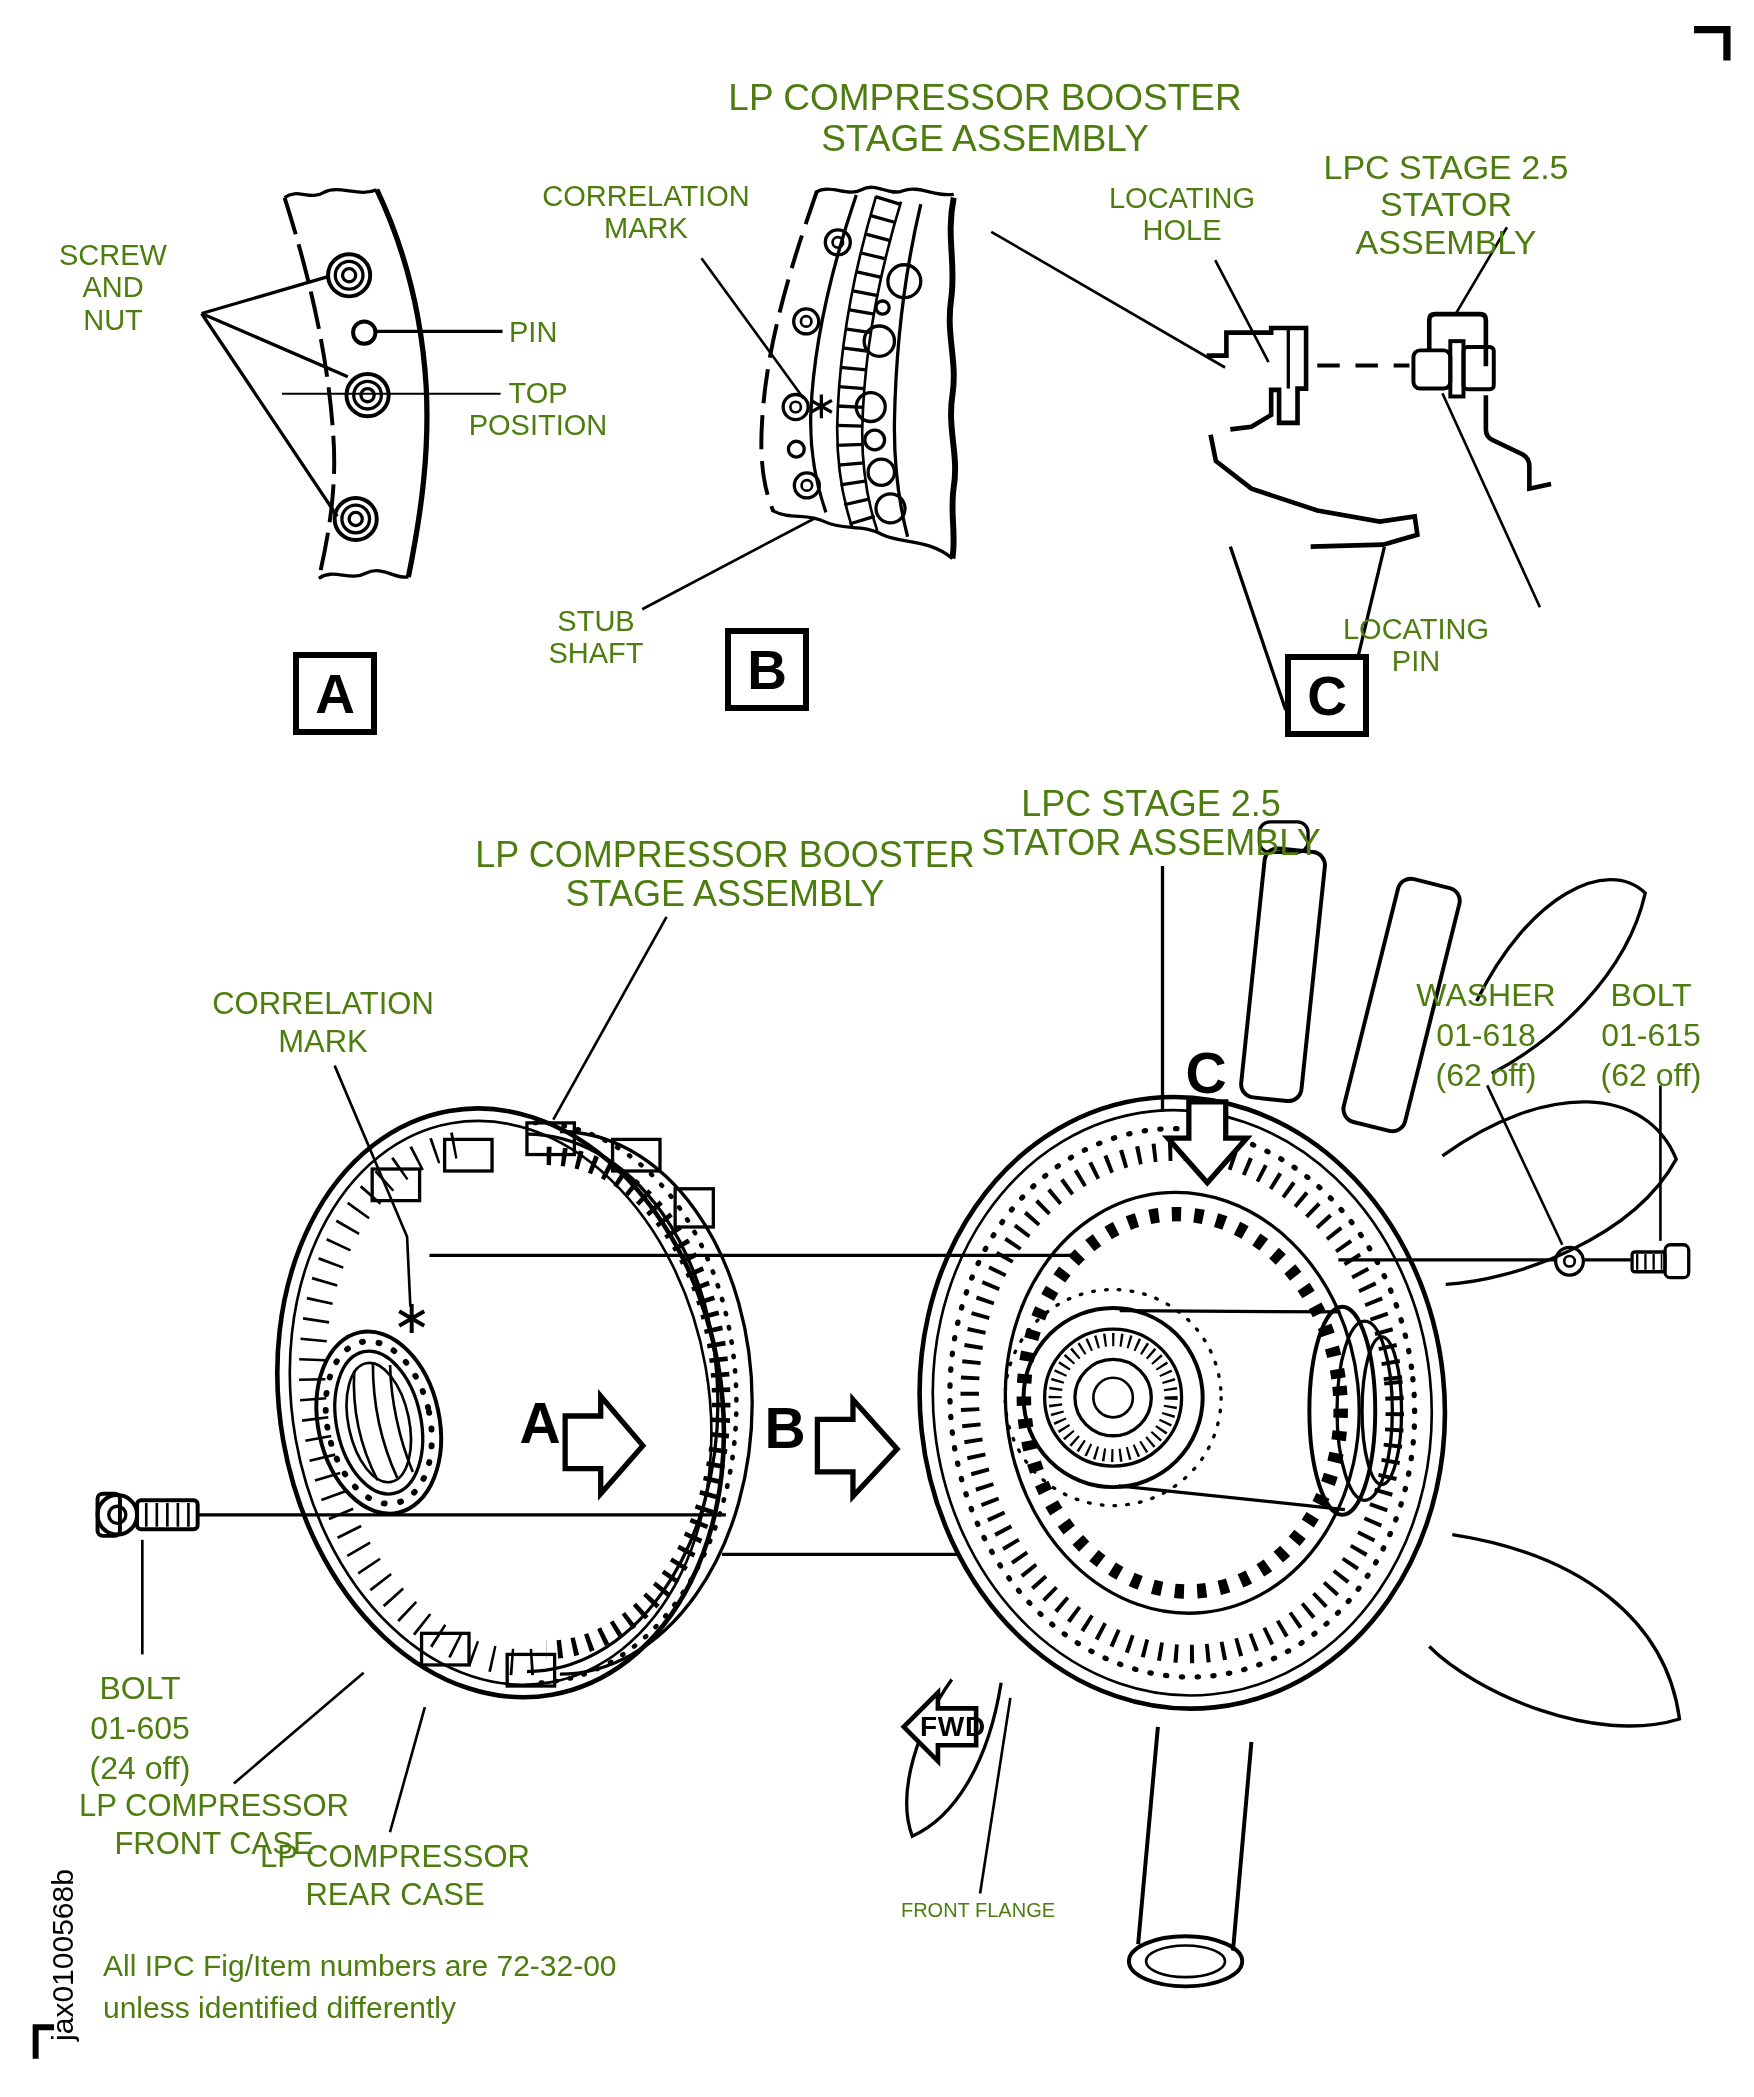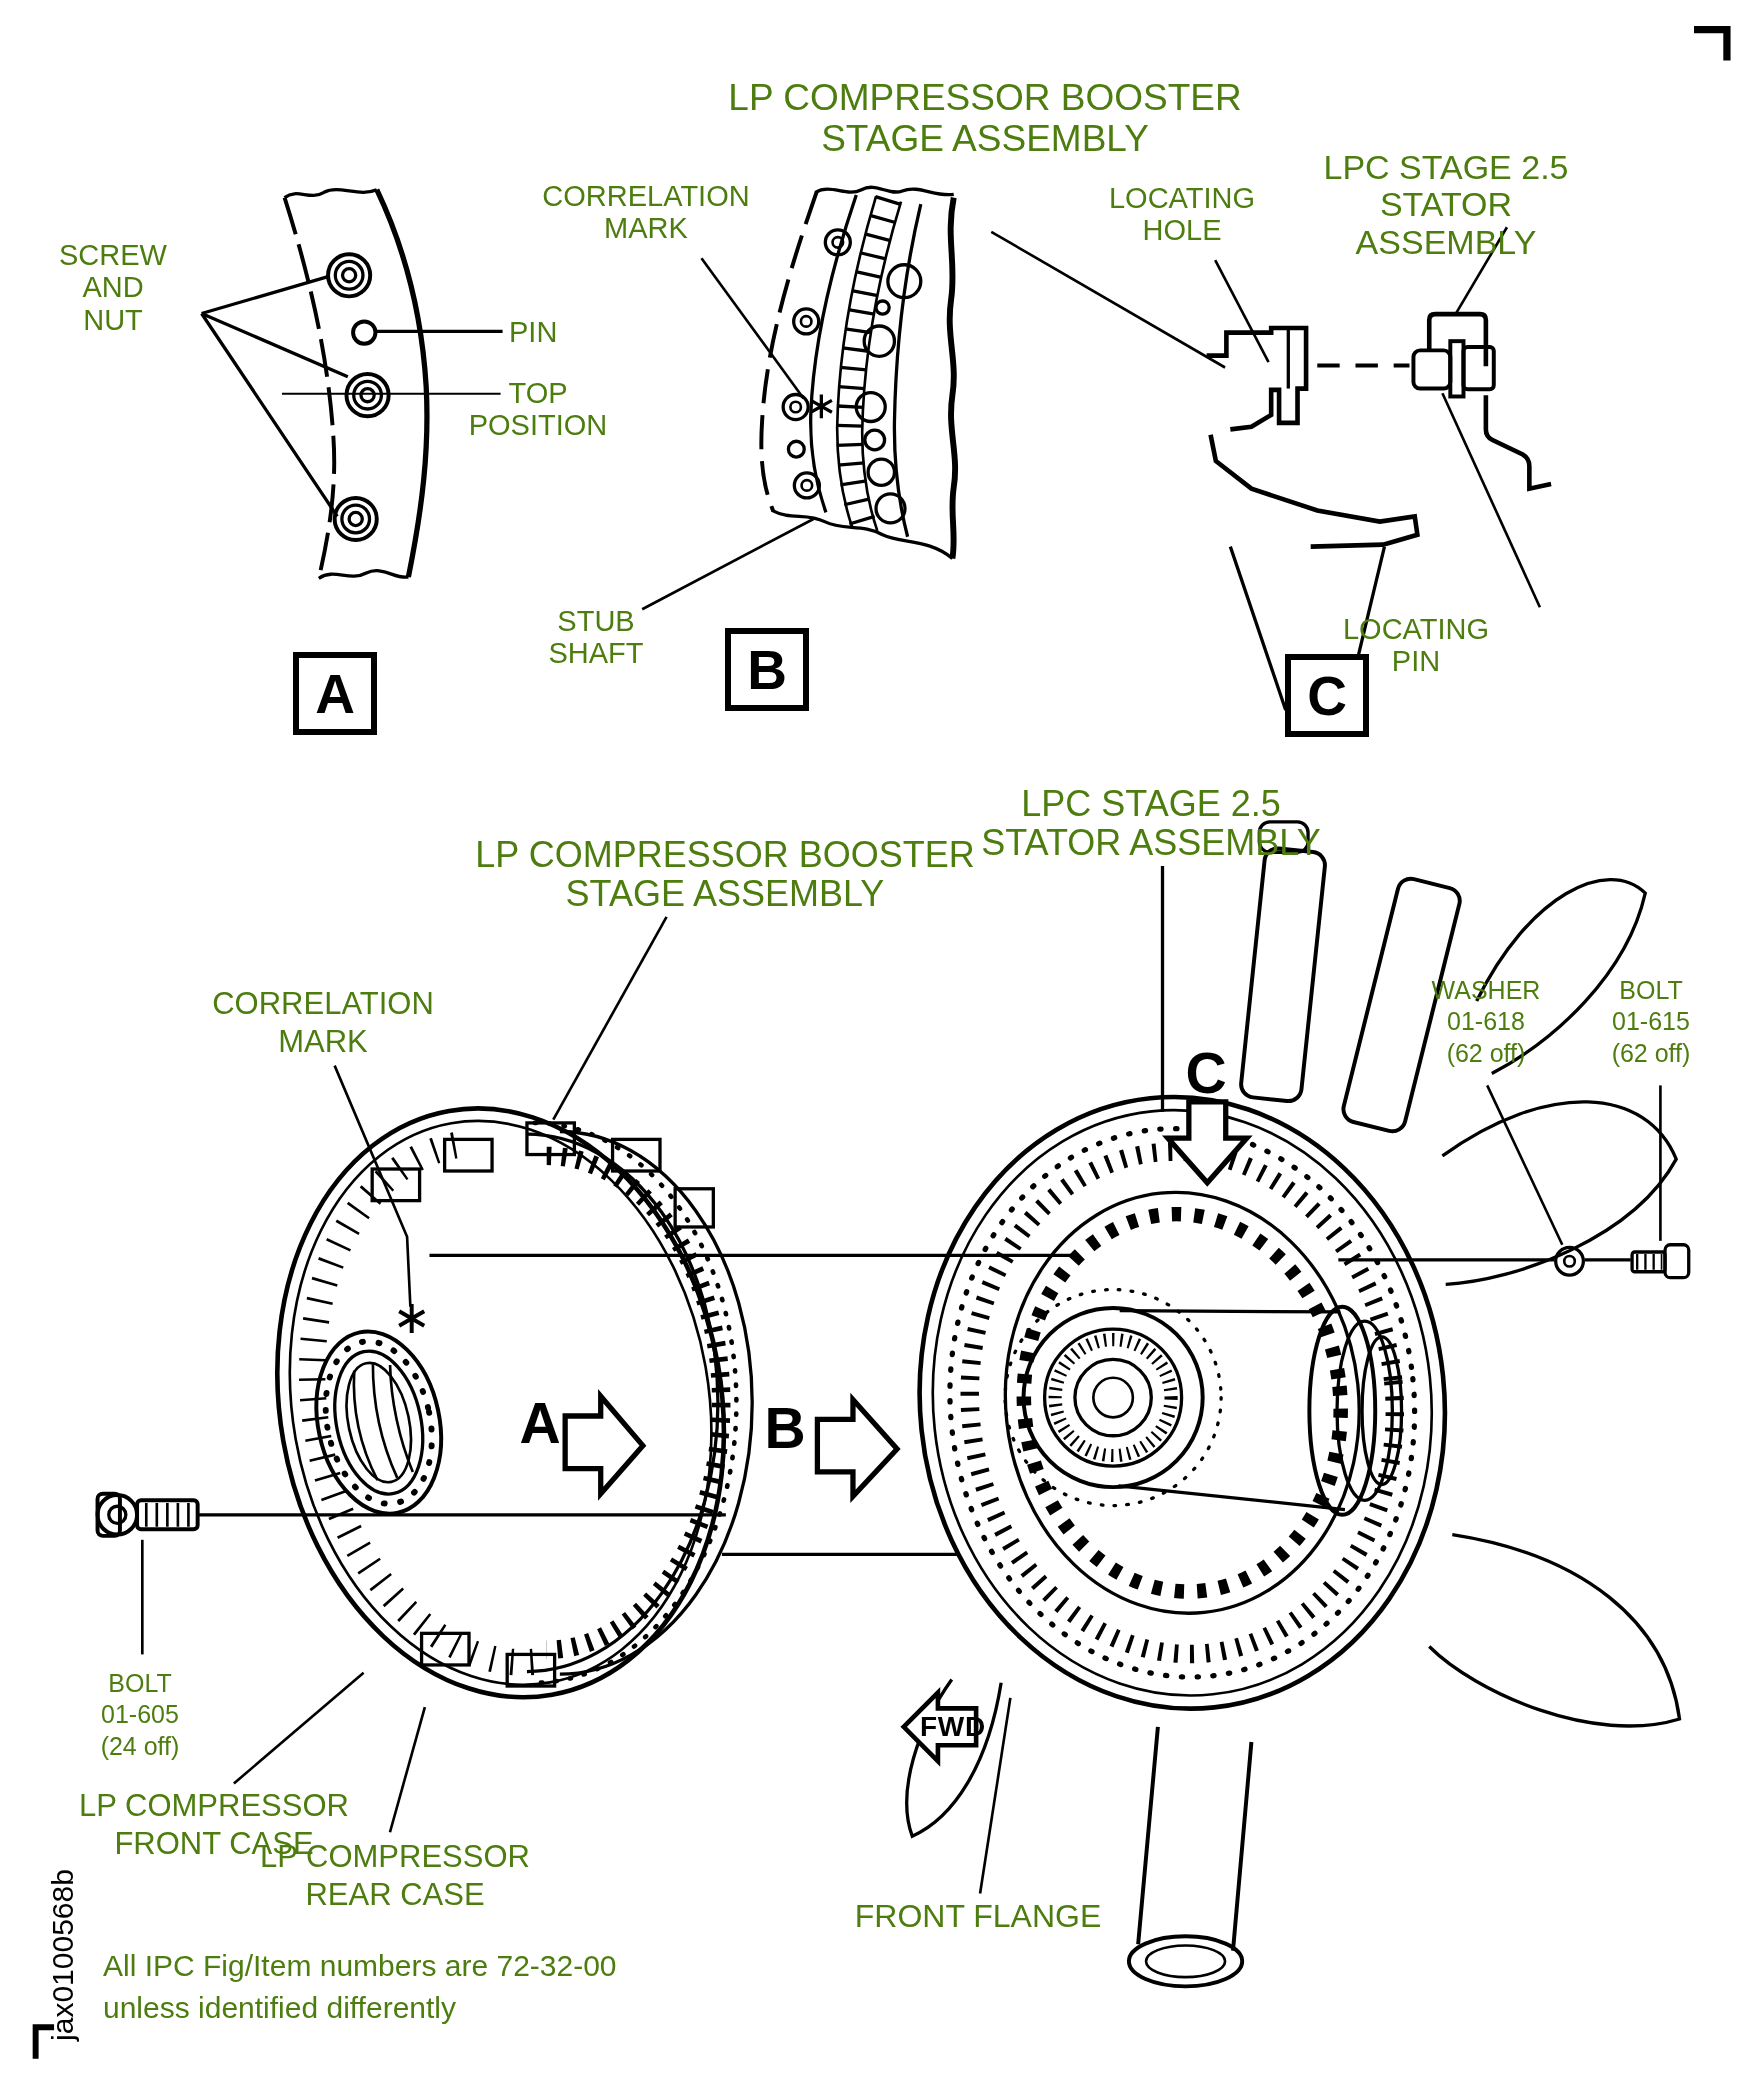--- a/index.html
+++ b/index.html
@@ -4,24 +4,24 @@
 <style>
   html,body{margin:0;padding:0;background:#fff;}
   #page{position:relative;width:1754px;height:2097px;background:#fff;overflow:hidden;
         font-family:"Liberation Sans",sans-serif;color:#000;}
   #art{position:absolute;left:0;top:0;width:1754px;height:2097px;}
   .lbl{position:absolute;color:#4d7c0f;white-space:pre-line;line-height:1.12;font-size:29px;}
   .ctr{transform:translateX(-50%);text-align:center;}
   .t56{font-size:37px;}
   .t52{font-size:34px;}
   .t54{font-size:36px;line-height:1.08;}
-  .t48{font-size:25px;line-height:1.25;}
+  .t48{font-size:32px;line-height:1.25;}
   .t47{font-size:31px;line-height:1.22;}
   .t46{font-size:30px;line-height:1.41;}
-  .t49{font-size:32px;}
+  .t49{font-size:20px;}
   .viewbox{position:absolute;border:6.6px solid #000;background:#fff;display:flex;
            align-items:center;justify-content:center;font-weight:bold;font-size:55px;}
   .arrowletter{position:absolute;font-weight:bold;font-size:57px;transform:translate(-50%,-50%);}
   .fwdtxt{position:absolute;font-weight:bold;font-size:28px;transform:translate(-50%,-50%);letter-spacing:0.7px;}
   .docid{position:absolute;font-size:30px;transform:translate(-50%,-50%) rotate(-90deg);white-space:nowrap;}
 </style>
 </head>
 <body>
 
 <div id="page">

